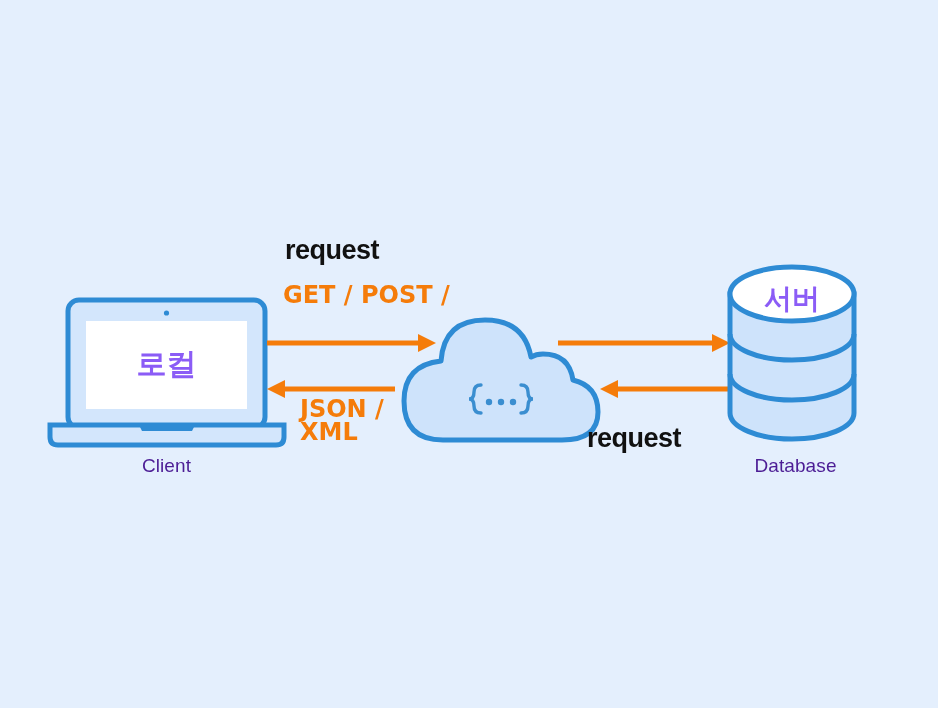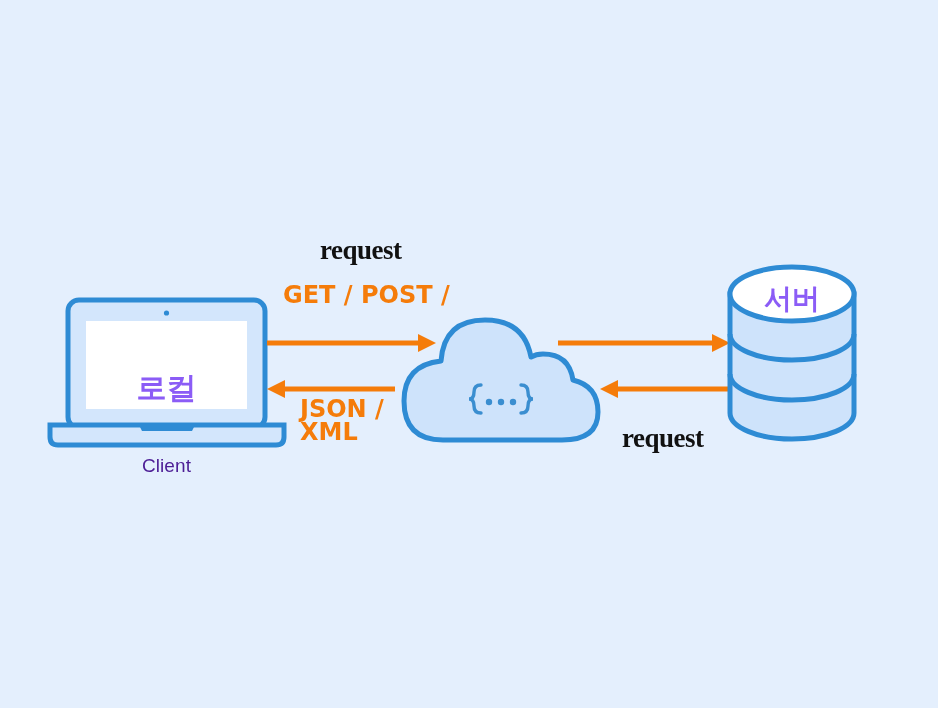--- a/index.html
+++ b/index.html
@@ -28,26 +28,25 @@
     color: #4c1d95;
     font-size: 19px;
     font-family: "Liberation Sans", sans-serif;
     text-align: center;
     white-space: nowrap;
     letter-spacing: 0.1px;
   }
   .mono-label {
     position: absolute;
     color: #111111;
-    font-family: Liberation Serif, serif;
+    font-family: Liberation Sans, sans-serif;
     font-weight: bold;
     font-size: 27px;
     white-space: nowrap;
     letter-spacing: -0.5px;
-    margin-left: 35px;
   }
   .verb-label {
     position: absolute;
     color: #f57c0a;
     font-family: "DejaVu Sans", sans-serif;
     font-weight: bold;
     font-size: 24px;
     line-height: 23px;
     text-align: left;
     white-space: nowrap;
@@ -139,27 +138,28 @@
 
       <path d="M 730 334 A 62 26 0 0 0 854 334" fill="none" stroke="#2e8bd4" stroke-width="5"></path>
 
       <path d="M 730 374 A 62 26 0 0 0 854 374" fill="none" stroke="#2e8bd4" stroke-width="5"></path>
 
       <ellipse cx="792" cy="294" rx="62" ry="27" fill="#ffffff" stroke="#2e8bd4" stroke-width="5"></ellipse>
     </g>
 
   </svg>
 
-  <div class="device-text" id="client-screen-text" style="left:86px; top:344px; width:161px;margin-top:24px;">로컬</div>
+  <div class="device-text" id="client-screen-text" style="left:86px; top:344px; width:161px;">로컬</div>
 
   <div class="node-label" style="left:86px; top:455px; width:161px;">Client</div>
 
 
   <div class="device-text" id="db-top-text" style="left:732px; top:280px; width:120px;">서버</div>
 
+  <div class="node-label" style="left:715px; top:455px; width:161px;">Database</div>
 
   <div class="mono-label" style="left:285px; top:235px;">request</div>
 
   <div class="verb-label" style="left:283px; top:284px; width:128px;">GET / POST /</div>
 
 
   <div class="mono-label" style="left:587px; top:423px;">request</div>
 
   <div class="verb-label" style="left:300px; top:398px; width:96px;">JSON /</div>
 

